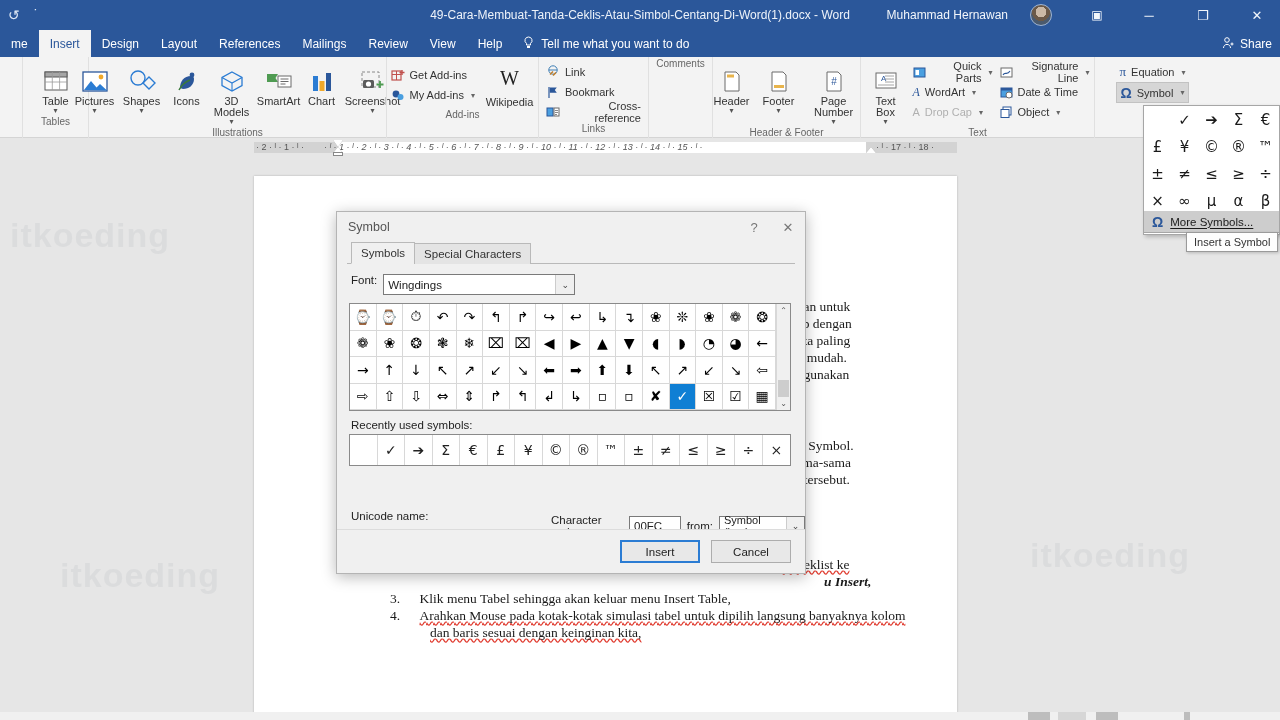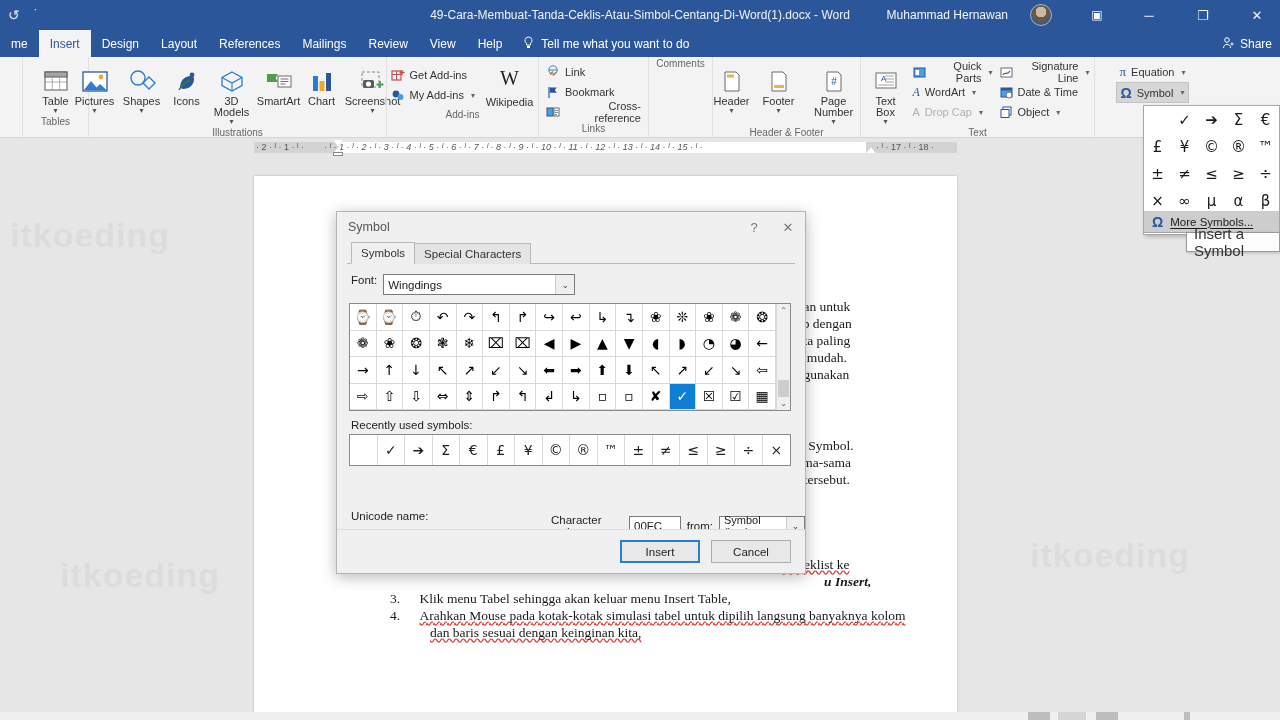--- a/index.html
+++ b/index.html
@@ -132,21 +132,21 @@
   }
   .symdrop-more {
     position: absolute; left: 1143px; top: 211px; width: 137px; height: 22px;
     background: #cdcdcd; border: 1px solid #a6a6a6; border-top: none;
     display: flex; align-items: center; gap: 7px; padding-left: 8px; font-size: 11.5px; color: #1a1a1a;
   }
   .omega { color: #2b579a; font-size: 14px; font-weight: bold; }
   .tooltip {
     position: absolute; left: 1186px; top: 232px; height: 20px; padding: 0 7px;
     background: #fdfdfd; border: 1px solid #9a9a9a; box-shadow: 1px 1px 3px rgba(0,0,0,.2);
-    display: flex; align-items: center; font-size: 15px; color: #333;
+    display: flex; align-items: center; font-size: 11px; color: #333;
   }
 
   
   .dlg {
     position: absolute; left: 336px; top: 211px; width: 470px; height: 363px;
     background: #f0f0f0; border: 1px solid #b4b4b4; box-shadow: 0 3px 14px rgba(0,0,0,.28);
   }
   .dlg-title { height: 30px; display: flex; align-items: center; padding-left: 11px; font-size: 12.5px; color: #555; }
   .dlg-tb { margin-left: auto; display: flex; }
   .dlg-tb div { width: 34px; height: 30px; display: flex; align-items: center; justify-content: center; font-size: 13px; color: #777; }

